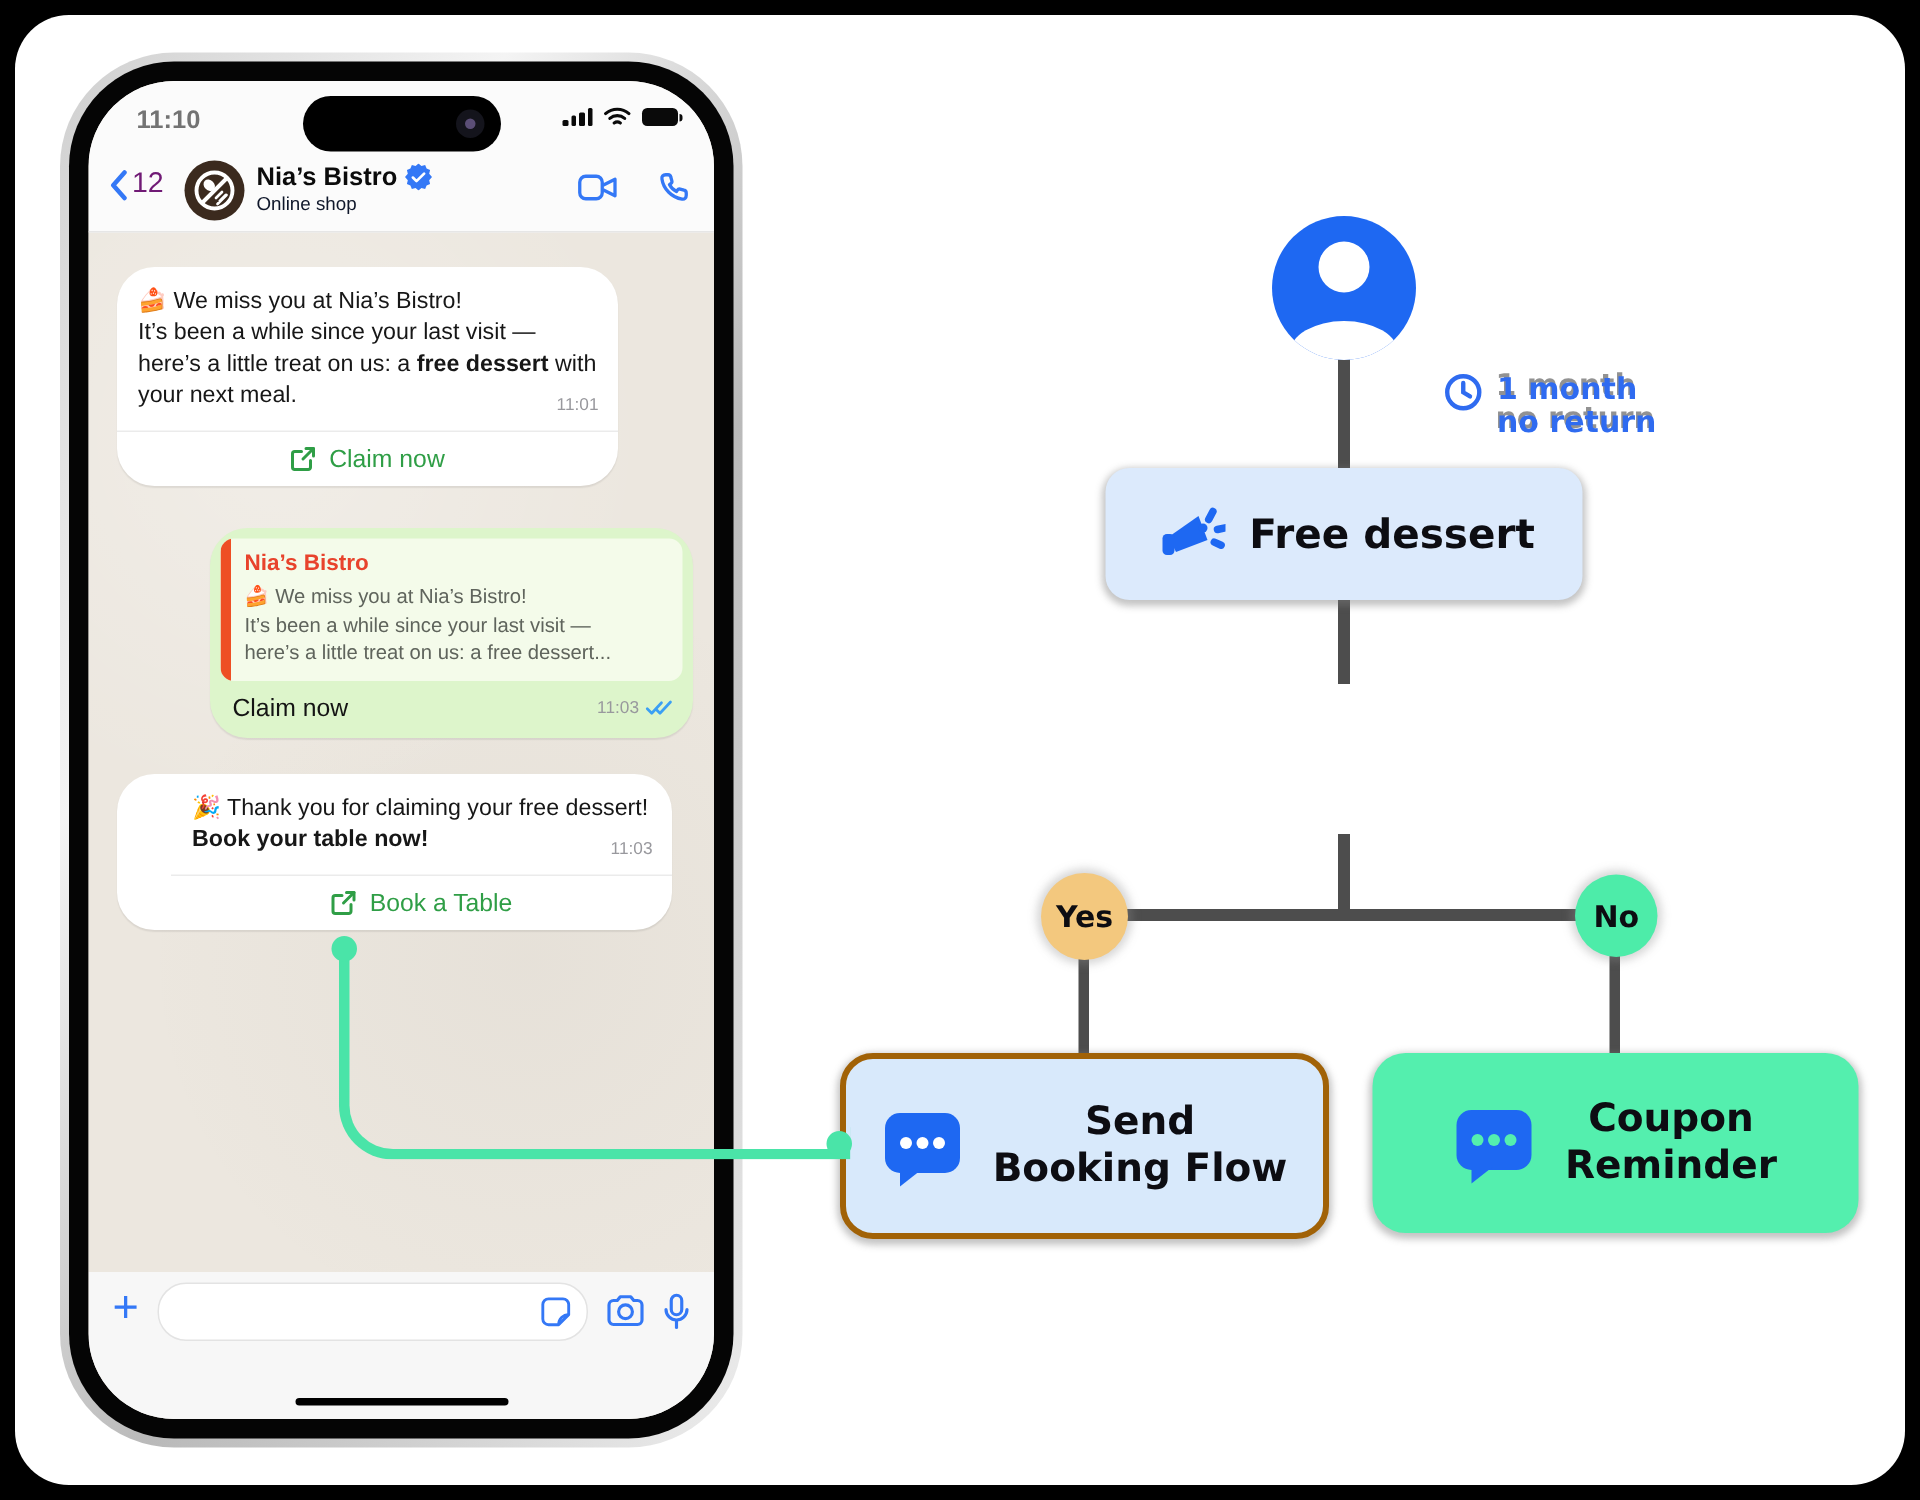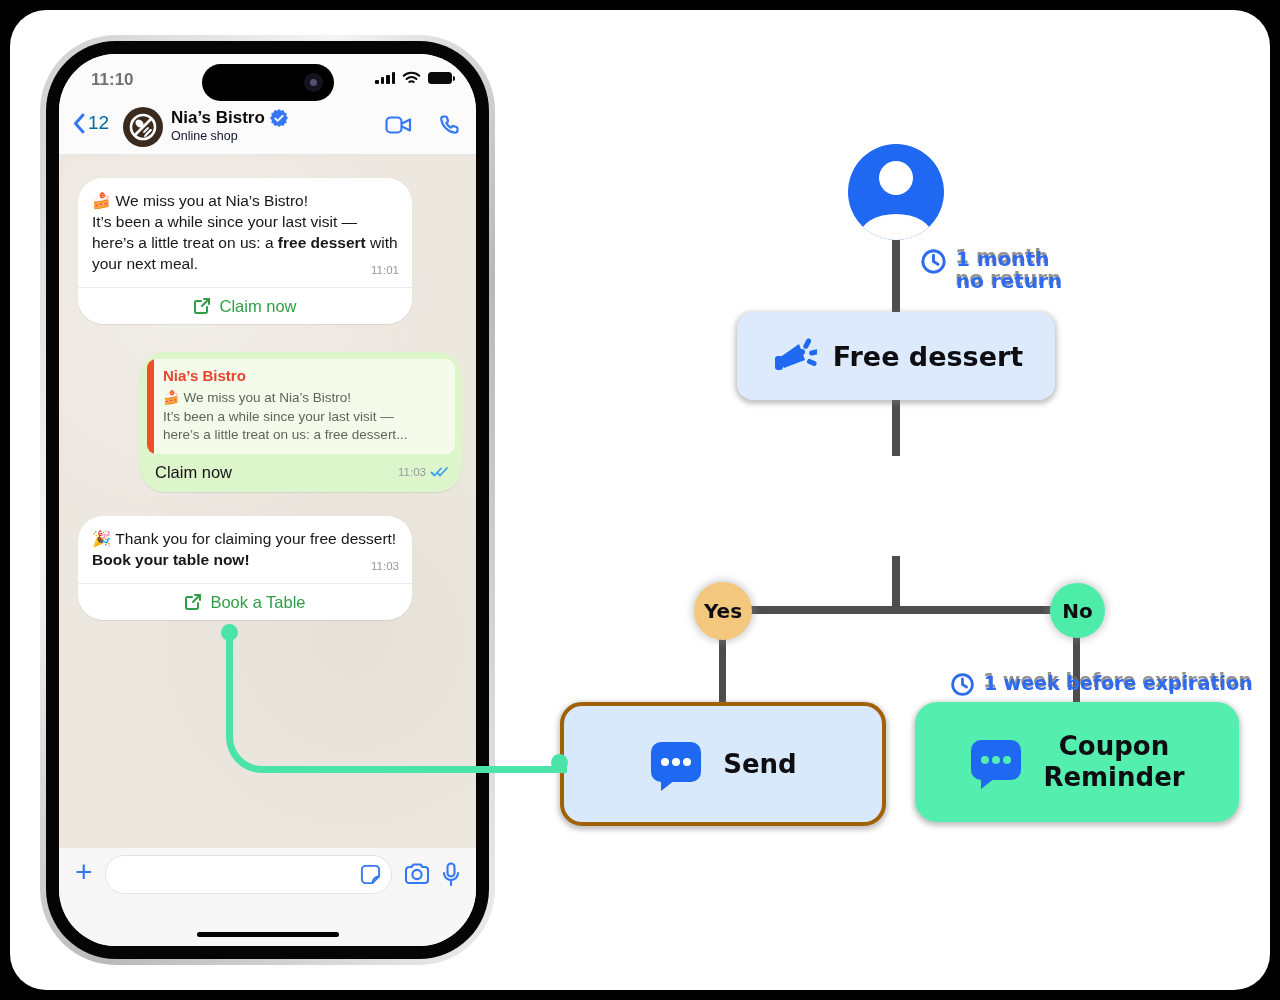--- a/index.html
+++ b/index.html
@@ -16,21 +16,21 @@
   .island{position:absolute;left:50%;transform:translateX(-50%);top:10px;width:132px;height:37px;background:#000;border-radius:20px;}
   .cam{position:absolute;right:11px;top:9px;width:19px;height:19px;border-radius:50%;background:#14141c;}
   .cam i{position:absolute;left:6px;top:6px;width:7px;height:7px;border-radius:50%;background:#5b4e76;}
   .sicons{position:absolute;right:24px;top:17px;display:flex;align-items:center;gap:7px;}
   .bars{display:flex;align-items:flex-end;gap:2px;}
   .bars b{width:3.5px;background:#0a0a0a;border-radius:1px;display:block;}
   .batt{width:24px;height:12px;background:#0a0a0a;border-radius:3.5px;position:relative;}
   .batt:after{content:"";position:absolute;right:-3px;top:3.5px;width:2px;height:5px;background:#0a0a0a;border-radius:0 2px 2px 0;}
 
   .chathdr{position:absolute;top:48px;left:0;right:0;height:52px;background:#fbfbfb;border-bottom:1px solid #e6e6e6;z-index:3;}
-  .back{position:absolute;left:14px;top:10px;display:flex;align-items:center;gap:3px;color:#0369a1;font-size:19px;}
+  .back{position:absolute;left:14px;top:10px;display:flex;align-items:center;gap:3px;color:#701a75;font-size:19px;}
   .avatar{position:absolute;left:64px;top:5px;width:40px;height:40px;border-radius:50%;background:#3b2a1e;overflow:hidden;}
   .cname{position:absolute;left:112px;top:6px;font-size:17px;font-weight:700;color:#0b0b0b;display:flex;align-items:center;gap:5px;white-space:nowrap;}
   .csub{position:absolute;left:112px;top:27px;font-size:12.5px;color:#0f172a;}
   .hicons{position:absolute;right:16px;top:12px;display:flex;align-items:center;gap:26px;}
 
   .chatbody{position:absolute;top:101px;left:0;right:0;bottom:98px;background:#ece7df;
     background-image:radial-gradient(circle at 30% 20%,rgba(255,255,255,.25),transparent 40%),radial-gradient(circle at 70% 70%,rgba(120,110,95,.05),transparent 45%);}
   .bubble{position:absolute;background:#fff;border-radius:25px;box-shadow:0 1px 1px rgba(0,0,0,.08);}
   .btext{position:relative;padding:12px 14px 13px;font-size:15.5px;line-height:21px;color:#171717;white-space:pre-line;}
   .btext b{font-weight:700;}
@@ -166,21 +166,21 @@
               <span class="outmeta">
                 <span>11:03</span>
                 <svg width="19" height="12" viewBox="0 0 19 12" fill="none" stroke="#3b9ff4" stroke-width="1.8" stroke-linecap="round" stroke-linejoin="round">
                     <path d="M1.5 6.5 L4.5 9.5 L11 2.5"></path>
                     <path d="M8 7.5 L10 9.5 L17 2"></path>
                   </svg>
               </span>
             </div>
           </div>
 
-          <div class="bubble" style="left:19px;top:361px;width:334px;">
+          <div class="bubble" style="left:19px;top:361px;width:334px;padding-left:36px;">
             <div class="btext"><span>🎉 Thank you for claiming your free dessert! </span><b>Book your table now!</b><span class="mtime">11:03</span></div>
             <div class="cta">
               <svg width="18" height="18" viewBox="0 0 18 18" fill="none" stroke="#2f9e46" stroke-width="2" stroke-linecap="round" stroke-linejoin="round">
                   <path d="M14 10 v4.5 a1.5 1.5 0 0 1 -1.5 1.5 h-9 a1.5 1.5 0 0 1 -1.5 -1.5 v-9 a1.5 1.5 0 0 1 1.5 -1.5 H8"></path>
                   <path d="M11 2 h5 v5"></path>
                   <path d="M16 2 L9 9"></path>
                 </svg>
               <span>Book a Table</span>
             </div>
           </div>
@@ -212,21 +212,21 @@
     </div>
   </div>
 
   <div class="usericon" style="left:848px;top:144px;">
     <div class="uhead"></div>
       <div class="ubody"></div>
   </div>
 
   <div class="vline" style="left:892px;top:238px;height:76px;"></div>
 
-  <div class="note" style="left:920px;top:248px;">
+  <div class="note" style="left:962px;top:248px;">
     <svg width="27" height="27" viewBox="0 0 24 24" fill="none" stroke="#2f6bf0" stroke-width="2.6" stroke-linecap="round">
         <circle cx="12" cy="12" r="9.5"></circle>
         <path d="M12 6.5 V12 L16 14.5"></path>
       </svg>
     <span class="ntext">1 month
 no return</span>
   </div>
 
   <div class="node" style="left:737px;top:312px;width:318px;height:88px;">
     <svg width="48" height="44" viewBox="0 0 48 44">
@@ -250,37 +250,30 @@
   <div class="vline" style="left:719px;top:632px;height:72px;width:7px;"></div>
   <div class="vline" style="left:1073px;top:632px;height:72px;width:7px;"></div>
 
   <div class="circle" style="left:694px;top:582px;width:58px;height:58px;background:#f3c87e;">
     <span>Yes</span>
   </div>
   <div class="circle" style="left:1050px;top:583px;width:55px;height:55px;background:#4deca9;">
     <span>No</span>
   </div>
 
-  <div class="note" style="left:950px;top:672px;">
-    <svg width="25" height="25" viewBox="0 0 24 24" fill="none" stroke="#2f6bf0" stroke-width="2.6" stroke-linecap="round">
-        <circle cx="12" cy="12" r="9.5"></circle>
-        <path d="M12 6.5 V12 L16 14.5"></path>
-      </svg>
-    <span class="ntext" style="font-size:19px;">1 week before expiration</span>
-  </div>
 
   <div class="node sendbox" style="left:560px;top:702px;width:318px;height:116px;gap:20px;">
     <svg width="54" height="56" viewBox="0 0 54 56">
       <rect x="2" y="6" width="50" height="40" rx="10" fill="#1e68f2"></rect>
       <path d="M12 44 L12 55 L26 44 Z" fill="#1e68f2"></path>
       <circle cx="16" cy="26" r="4" fill="#fff"></circle>
         <circle cx="27" cy="26" r="4" fill="#fff"></circle>
         <circle cx="38" cy="26" r="4" fill="#fff"></circle>
     </svg>
-    <span class="nlabel"><span>Send</span><br></span>
+    <span class="nlabel"><span>Send</span><br><span>Booking Flow</span></span>
   </div>
 
   <div class="node coupbox" style="left:915px;top:702px;width:324px;height:120px;gap:20px;">
     <svg width="54" height="56" viewBox="0 0 54 56">
       <rect x="2" y="6" width="50" height="40" rx="10" fill="#1e68f2"></rect>
       <path d="M12 44 L12 55 L26 44 Z" fill="#1e68f2"></path>
       <circle cx="16" cy="26" r="4" fill="#54efae"></circle>
         <circle cx="27" cy="26" r="4" fill="#54efae"></circle>
         <circle cx="38" cy="26" r="4" fill="#54efae"></circle>
     </svg>

